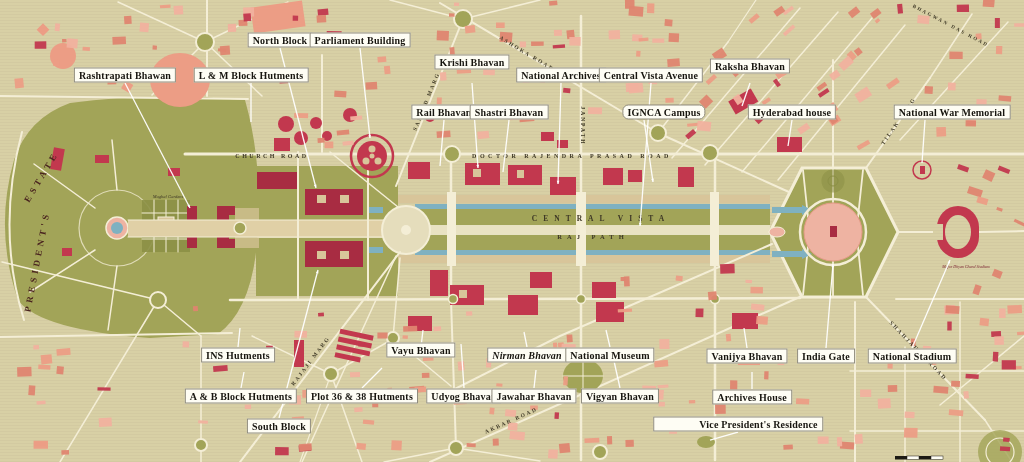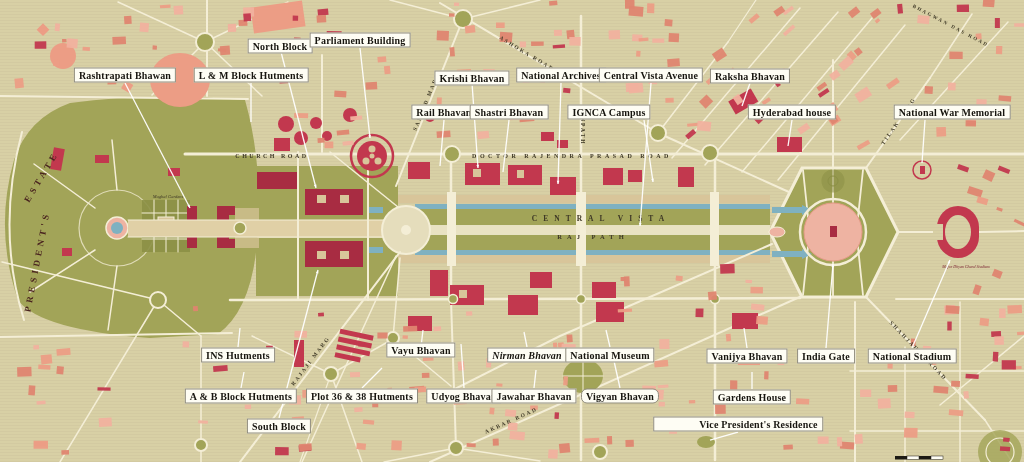--- a/index.html
+++ b/index.html
@@ -642,42 +642,42 @@
         <line x1="534" y1="388" x2="536" y2="370" stroke="#ffffff" stroke-width="1.3" opacity="0.95"></line>
         <line x1="620" y1="388" x2="612" y2="352" stroke="#ffffff" stroke-width="1.3" opacity="0.95"></line>
         <line x1="752" y1="389" x2="752" y2="372" stroke="#ffffff" stroke-width="1.3" opacity="0.95"></line>
         <line x1="279" y1="418" x2="318" y2="270" stroke="#ffffff" stroke-width="1.3" opacity="0.95"></line>
         <polygon points="318,270 318.4965223406324,273.464601790286 315.86057724925627,272.7699946378288" fill="#ffffff" opacity="0.95"></polygon>
         <line x1="738" y1="432" x2="710" y2="440" stroke="#ffffff" stroke-width="1.3" opacity="0.95"></line>
       </g>
   </svg>
 
   <div id="labels">
-      <div class="map-label" style="left: 280px; top: 46px;">North Block</div>
+      <div class="map-label" style="left: 280px; top: 40px;">North Block</div>
       <div class="map-label" style="left: 360px; top: 40px;">Parliament Building</div>
       <div class="map-label" style="left: 125px; top: 75px;">Rashtrapati Bhawan</div>
       <div class="map-label" style="left: 251px; top: 75px; text-align: right;">L &amp; M Block Hutments</div>
-      <div class="map-label" style="left: 472px; top: 78px;">Krishi Bhavan</div>
+      <div class="map-label" style="left: 472px; top: 62px;">Krishi Bhavan</div>
       <div class="map-label" style="left: 561px; top: 75px;">National Archives</div>
       <div class="map-label" style="left: 651px; top: 75px;">Central Vista Avenue</div>
-      <div class="map-label" style="left: 750px; top: 76px; text-align: center;">Raksha Bhavan</div>
+      <div class="map-label" style="left: 750px; top: 66px; text-align: center;">Raksha Bhavan</div>
       <div class="map-label" style="left: 444px; top: 112px;">Rail Bhavan</div>
       <div class="map-label" style="left: 509px; top: 112px;">Shastri Bhavan</div>
-      <div class="map-label" style="left: 609px; top: 112px;">IGNCA Campus</div>
+      <div class="map-label" style="left: 664px; top: 112px; border-radius: 6px;">IGNCA Campus</div>
       <div class="map-label" style="left: 792px; top: 112px;">Hyderabad house</div>
       <div class="map-label" style="left: 952px; top: 112px;">National War Memorial</div>
       <div class="map-label" style="left: 238px; top: 355px;">INS Hutments</div>
       <div class="map-label" style="left: 421px; top: 350px;">Vayu Bhavan</div>
       <div class="map-label" style="left: 527px; top: 355px; font-style: italic;">Nirman Bhavan</div>
       <div class="map-label" style="left: 610px; top: 355px;">National Museum</div>
       <div class="map-label" style="left: 747px; top: 356px;">Vanijya Bhavan</div>
       <div class="map-label" style="left: 826px; top: 356px;">India Gate</div>
       <div class="map-label" style="left: 912px; top: 356px;">National Stadium</div>
       <div class="map-label" style="left: 241px; top: 396px;">A &amp; B Block Hutments</div>
       <div class="map-label" style="left: 362px; top: 396px;">Plot 36 &amp; 38 Hutments</div>
       <div class="map-label" style="left: 464px; top: 396px;">Udyog Bhavan</div>
       <div class="map-label" style="left: 534px; top: 396px;">Jawahar Bhavan</div>
-      <div class="map-label" style="left: 620px; top: 396px; border-radius: 6px;">Vigyan Bhavan</div>
-      <div class="map-label" style="left: 752px; top: 397px;">Gardens House</div>
+      <div class="map-label" style="left: 620px; top: 396px;">Vigyan Bhavan</div>
+      <div class="map-label" style="left: 752px; top: 397px;">Archives House</div>
       <div class="map-label" style="left: 279px; top: 426px; text-align: center;">South Block</div>
       <div class="map-label" style="left: 738px; top: 424px; padding-left: 45px;">Vice President's Residence</div>
     </div>
 </div>
 
 </body></html>

